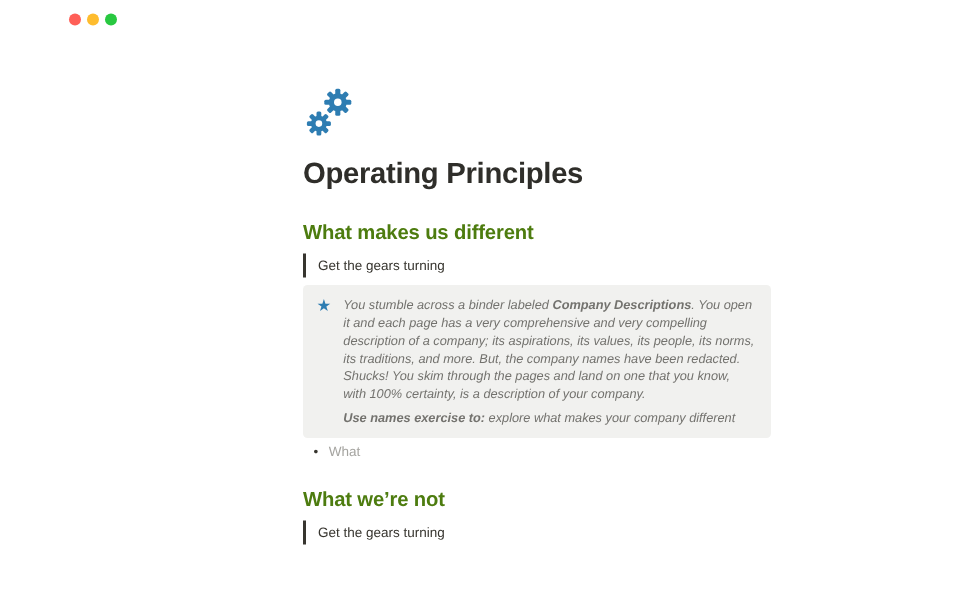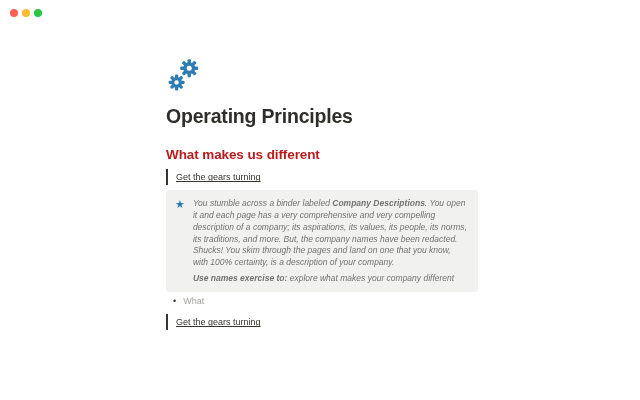--- a/index.html
+++ b/index.html
@@ -9,20 +9,21 @@
     background: #ffffff;
     overflow: hidden;
     color: #37352f;
   }
   .window {
     position: relative;
     width: 540px; height: 400px;
     background: #ffffff;
     border-radius: 8px;
     overflow: hidden;
+    margin-left: 36px;
   }
   
   .traffic { position: absolute; top: 9px; left: 10px; display: flex; gap: 4px; }
   .light { width: 8px; height: 8px; border-radius: 50%; }
   .light.red { background: #ff5f57; }
   .light.yellow { background: #febc2e; }
   .light.green { background: #28c840; }
 
   
   .content {
@@ -42,27 +43,26 @@
     font-weight: 700;
     letter-spacing: -0.2px;
     line-height: 1.2;
     color: #2f2e2a;
   }
   h2.section-heading {
     margin-top: 19px;
     font-size: 13.5px;
     font-weight: 700;
     letter-spacing: -0.1px;
-    color: #b91c1c;
+    color: #4d7c0f;
   }
   .quote-block {
     margin-top: 7px;
     display: flex;
     align-items: flex-end;
-    text-decoration: underline;
   }
   .quote-bar {
     width: 2px;
     align-self: stretch;
     background: #37352f;
     margin-right: 8px;
     min-height: 14px;
   }
   .quote-text {
     font-size: 9px;
@@ -180,20 +180,21 @@
         <p><b>Use names exercise to:</b><span> explore what makes your company different</span></p>
       </div>
     </div>
 
 
     <div class="bulleted-item">
       <span class="bullet-dot">•</span>
       <span class="list-placeholder">What</span>
     </div>
 
+    <h2 class="section-heading second">What we’re not</h2>
 
     <div class="quote-block">
       <div class="quote-bar"></div>
       <div class="quote-text">Get the gears turning</div>
     </div>
 
   </div>
 </div>
 
 </body></html>

